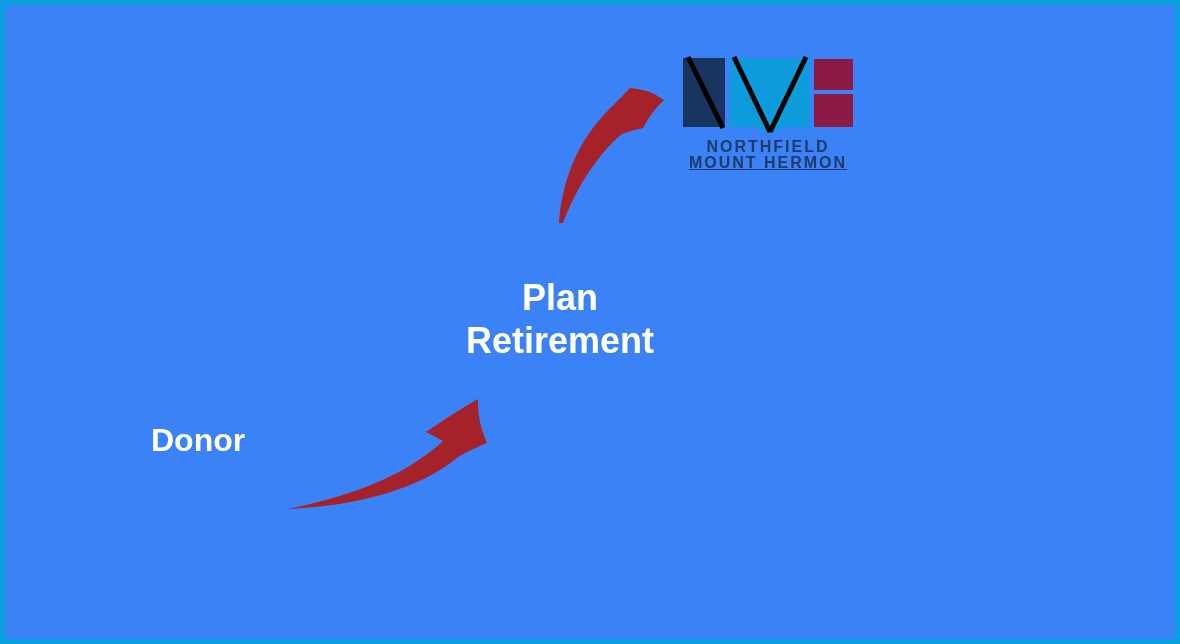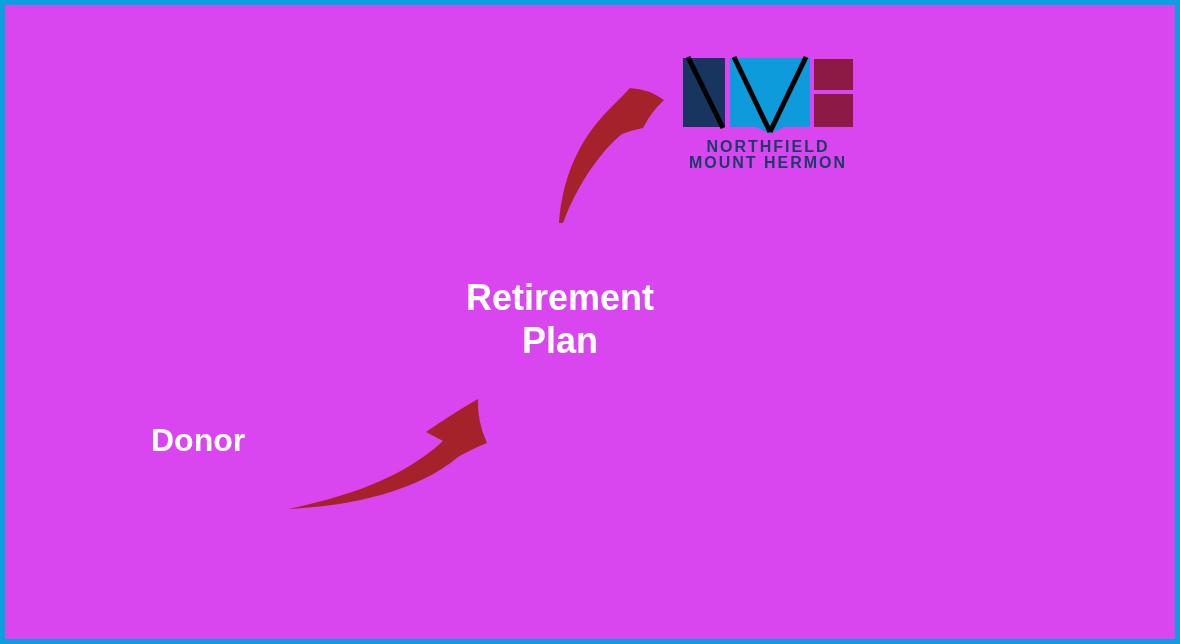--- a/index.html
+++ b/index.html
@@ -5,21 +5,21 @@
   html, body {
     margin: 0;
     padding: 0;
     background: #000;
     font-family: "Liberation Sans", sans-serif;
   }
   .frame {
     position: relative;
     width: 1180px;
     height: 644px;
-    background: #d946ef;
+    background: #3b82f6;
     overflow: hidden;
   }
   .border-overlay {
     position: absolute;
     inset: 0;
     border: 5px solid #0aa0e0;
     pointer-events: none;
     box-sizing: border-box;
   }
   .svg-layer {
@@ -55,21 +55,21 @@
     width: 200px;
     text-align: center;
     color: #1b3c68;
     font-weight: bold;
     font-size: 16px;
     line-height: 16px;
     letter-spacing: 2px;
     white-space: nowrap;
   }
   .wordmark.line1 { top: 139px; }
-  .wordmark.line2 { top: 155px; }
+  .wordmark.line2 { top: 155px; text-decoration: underline; }
 </style>
 </head>
 <body>
 
 <div class="frame">
 
   <svg class="svg-layer" viewBox="0 0 1180 644">
 
     <path d="M288 509
              C345 497 402 479 443 441
@@ -98,18 +98,18 @@
       <rect x="814" y="94" width="39" height="33" fill="#8c1a45"></rect>
     </g>
   </svg>
 
   <div class="wordmark line1">NORTHFIELD</div>
   <div class="wordmark line2">MOUNT HERMON</div>
 
   <div class="label donor-label">Donor</div>
 
   <div class="label plan-label">
+    <div>Plan</div>
     <div>Retirement</div>
-    <div>Plan</div>
   </div>
 
   <div class="border-overlay"></div>
 </div>
 
 </body></html>

